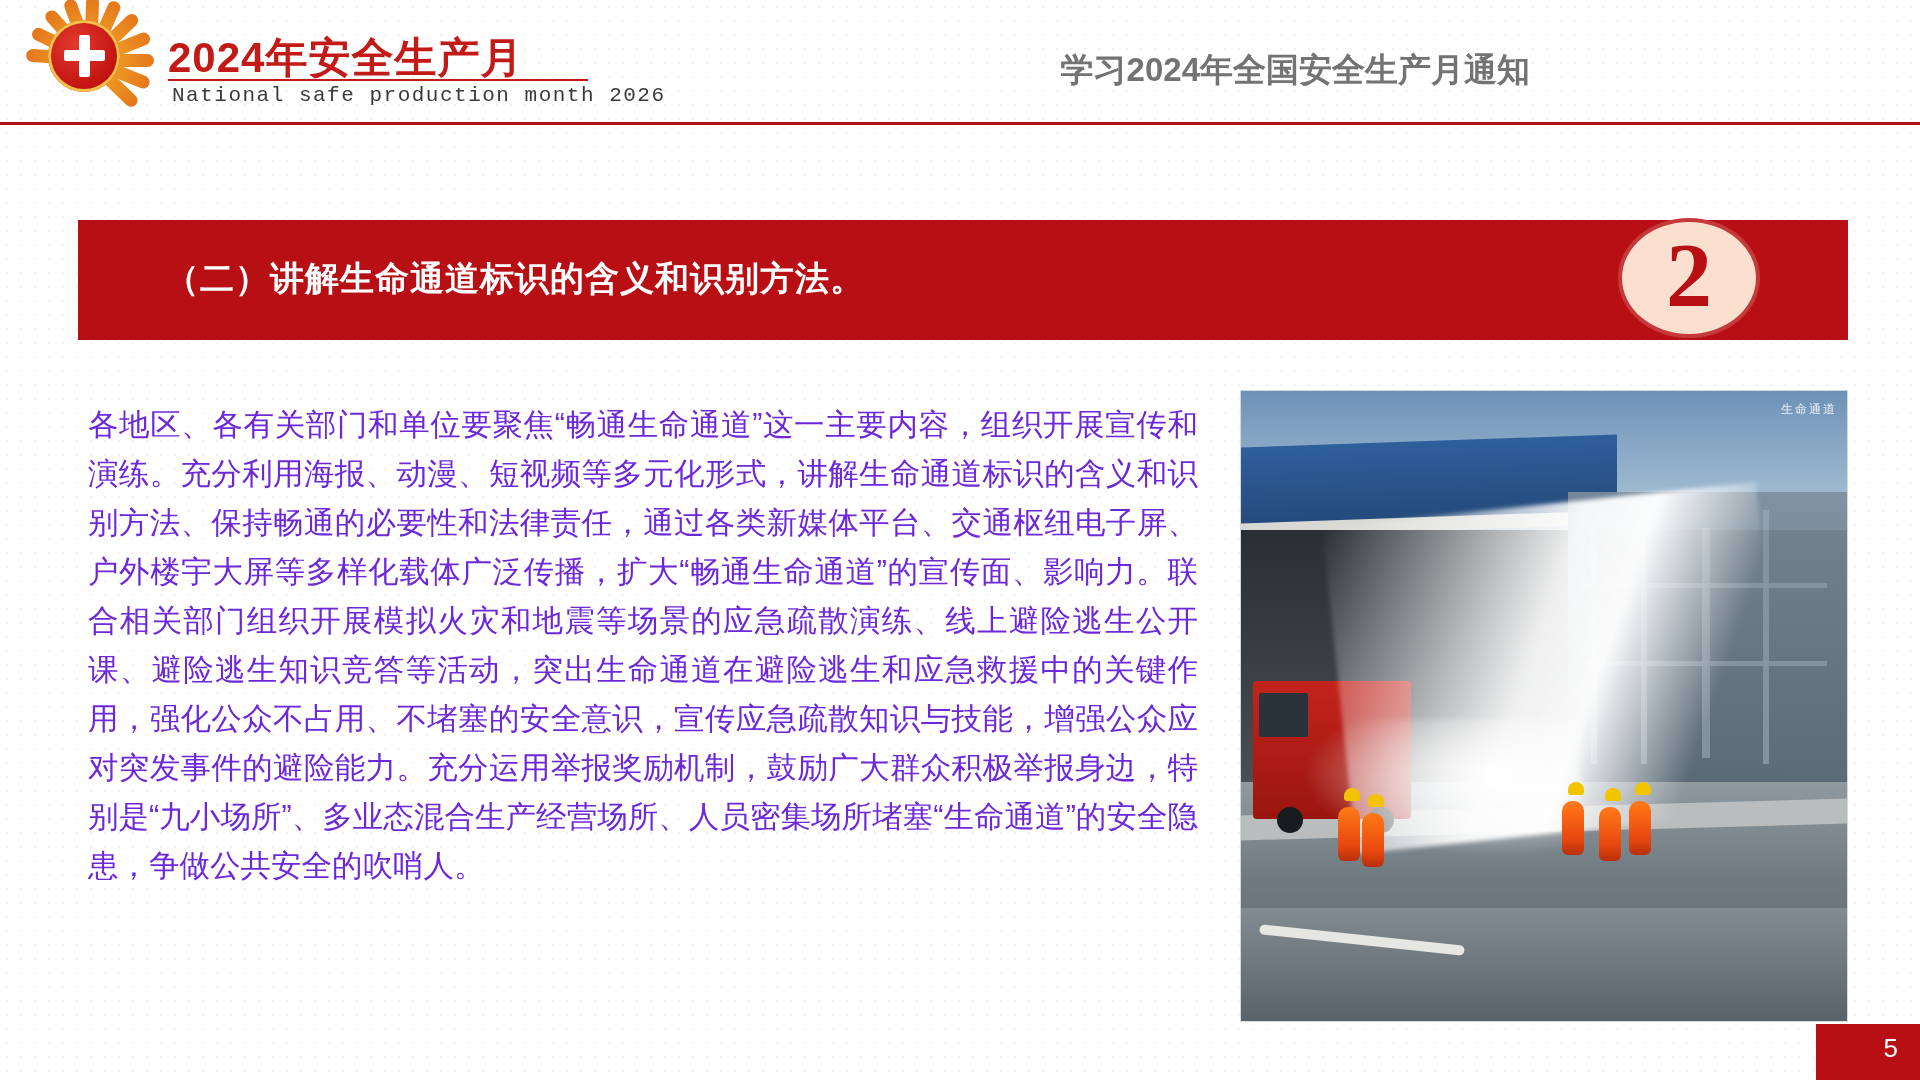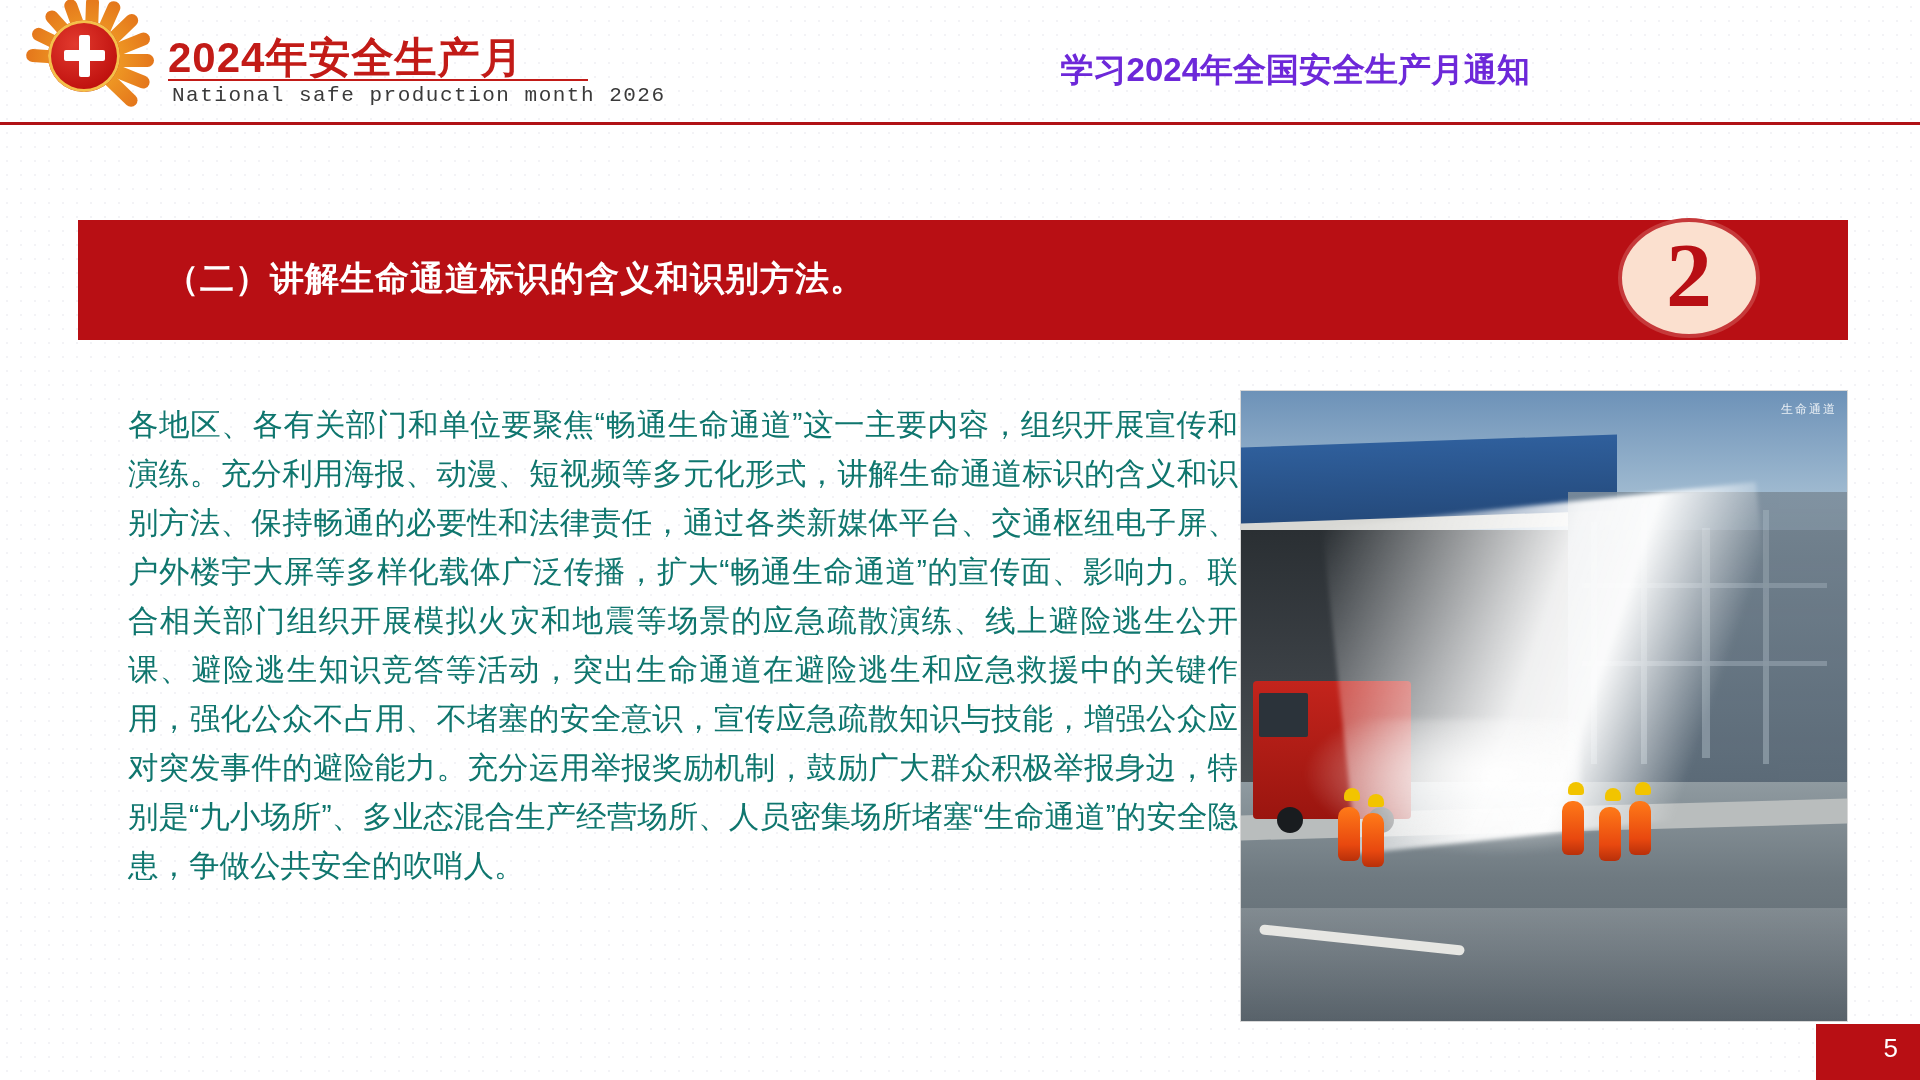--- a/index.html
+++ b/index.html
@@ -116,21 +116,21 @@
     width: 420px;
     height: 2px;
     background: #c21b17;
   }
   .header-right {
     position: absolute;
     right: 90px;
     top: 48px;
     font-size: 33px;
     font-weight: bold;
-    color: #6d28d9;
+    color: #737373;
     white-space: nowrap;
   }
 
   
   .banner {
     position: absolute;
     left: 78px;
     top: 220px;
     width: 1770px;
     height: 120px;
@@ -173,25 +173,24 @@
   }
 
   
   .body-text {
     position: absolute;
     left: 88px;
     top: 400px;
     width: 1110px;
     font-size: 30.5px;
     line-height: 49px;
-    color: #0f766e;
+    color: #6d28d9;
     text-align: justify;
     text-justify: inter-ideograph;
     z-index: 2;
-    margin-left: 40px;
   }
 
   
   .photo {
     position: absolute;
     left: 1240px;
     top: 390px;
     width: 608px;
     height: 632px;
     overflow: hidden;

